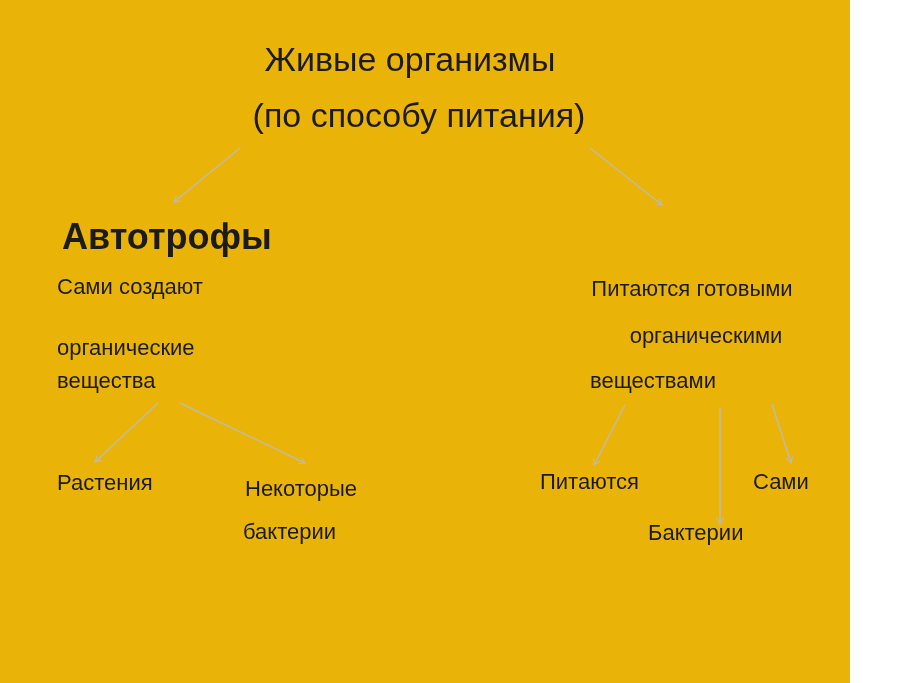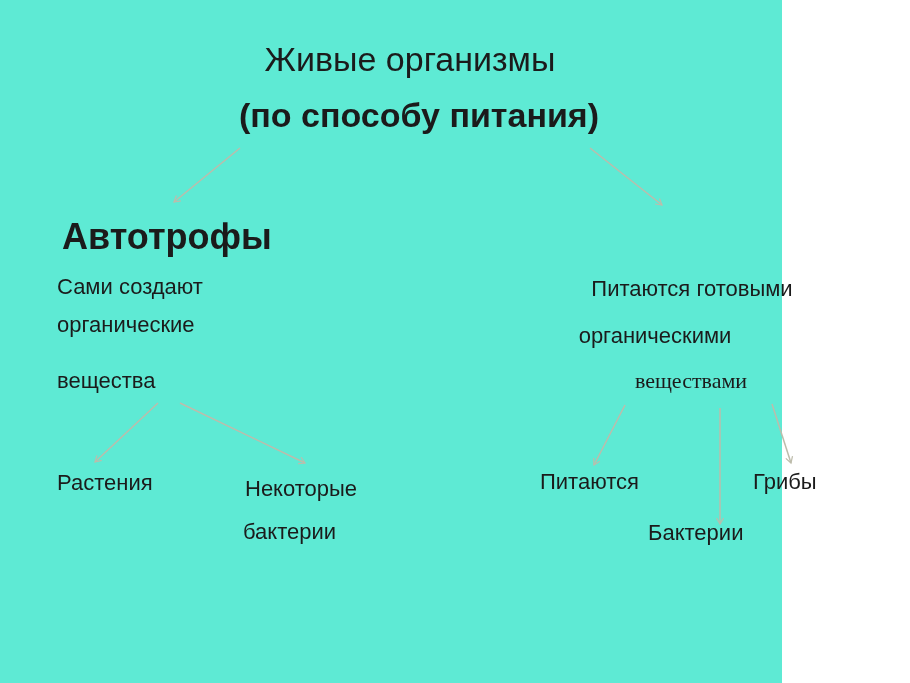--- a/index.html
+++ b/index.html
@@ -9,23 +9,23 @@
   body {
     width: 910px;
     height: 683px;
     background: #ffffff;
     font-family: "Liberation Sans", "DejaVu Sans", sans-serif;
     color: #1b1b1b;
     overflow: hidden;
   }
   .slide {
     position: relative;
-    width: 782px;
+    width: 850px;
     height: 683px;
-    background: #5eead4;
+    background: #eab308;
   }
   .txt {
     position: absolute;
     white-space: nowrap;
     line-height: 1.15;
   }
   .title-line {
     font-size: 34px;
     transform: translateX(-50%);
   }
@@ -34,33 +34,33 @@
     font-weight: bold;
   }
   .body-line, .leaf {
     font-size: 22px;
   }
   .centered {
     transform: translateX(-50%);
   }
   
   .t1   { left: 410px; top: 40px;  }
-  .t2   { left: 419px; top: 96px; font-weight: bold;  }
+  .t2   { left: 419px; top: 96px;  }
   .lh   { left: 62px;  top: 216px; }
   .ll1  { left: 57px;  top: 274px; }
-  .ll2  { left: 57px;  top: 312px; }
+  .ll2  { left: 57px;  top: 335px; }
   .ll3  { left: 57px;  top: 368px; }
   .llf1 { left: 57px;  top: 470px; }
   .llf2a{ left: 245px; top: 470px; margin-top: 6px; }
   .llf2b{ left: 243px; top: 519px; }
   
   .rh   { left: 695px; top: 216px; }
   .rl1  { left: 692px; top: 276px; }
-  .rl2  { left: 655px; top: 323px; }
-  .rl3  { left: 691px; top: 368px; font-family: Liberation Serif, serif; }
+  .rl2  { left: 706px; top: 323px; }
+  .rl3  { left: 653px; top: 368px; }
   .rlf1 { left: 540px; top: 469px; }
   .rlf2 { left: 753px; top: 469px; }
   .rlf3 { left: 648px; top: 520px; }
   .arrows {
     position: absolute;
     left: 0;
     top: 0;
     width: 910px;
     height: 683px;
     pointer-events: none;
@@ -94,16 +94,16 @@
   <div class="txt body-line ll2">органические</div>
   <div class="txt body-line ll3">вещества</div>
   <div class="txt leaf llf1">Растения</div>
   <div class="txt leaf llf2a">Некоторые</div>
   <div class="txt leaf llf2b">бактерии</div>
 
   <div class="txt body-line centered rl1">Питаются готовыми</div>
   <div class="txt body-line centered rl2">органическими</div>
   <div class="txt body-line centered rl3">веществами</div>
   <div class="txt leaf rlf1">Питаются</div>
-  <div class="txt leaf rlf2">Грибы</div>
+  <div class="txt leaf rlf2">Сами</div>
   <div class="txt leaf rlf3">Бактерии</div>
 
 </div>
 
 </body></html>

